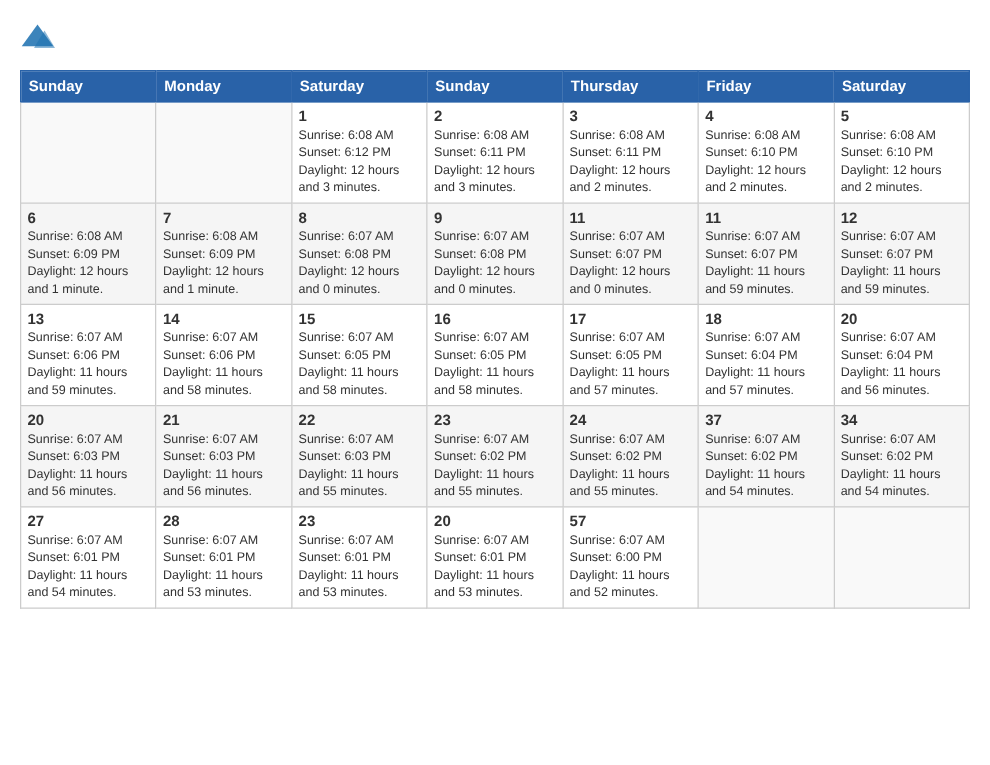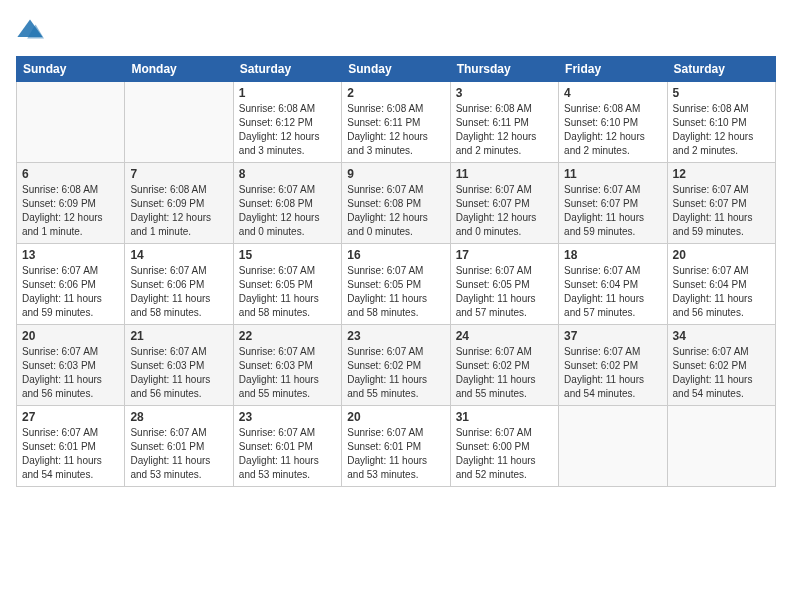--- a/index.html
+++ b/index.html
@@ -255,20 +255,20 @@
         </td>
         <td>
           <span class="day-num">23</span>
           <div class="day-info">Sunrise: 6:07 AM<br>Sunset: 6:01 PM<br>Daylight: 11 hours and 53 minutes.</div>
         </td>
         <td>
           <span class="day-num">20</span>
           <div class="day-info">Sunrise: 6:07 AM<br>Sunset: 6:01 PM<br>Daylight: 11 hours and 53 minutes.</div>
         </td>
         <td>
-          <span class="day-num">31</span>
+          <span class="day-num">57</span>
           <div class="day-info">Sunrise: 6:07 AM<br>Sunset: 6:00 PM<br>Daylight: 11 hours and 52 minutes.</div>
         </td>
         <td class="empty"></td>
         <td class="empty"></td>
       </tr>
     </tbody>
 </table>
 
 </body></html>

